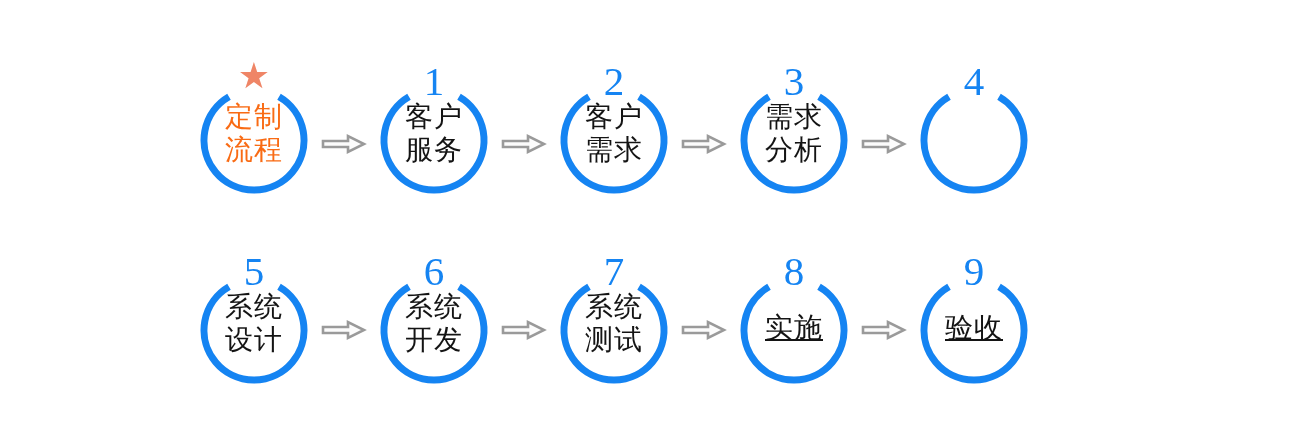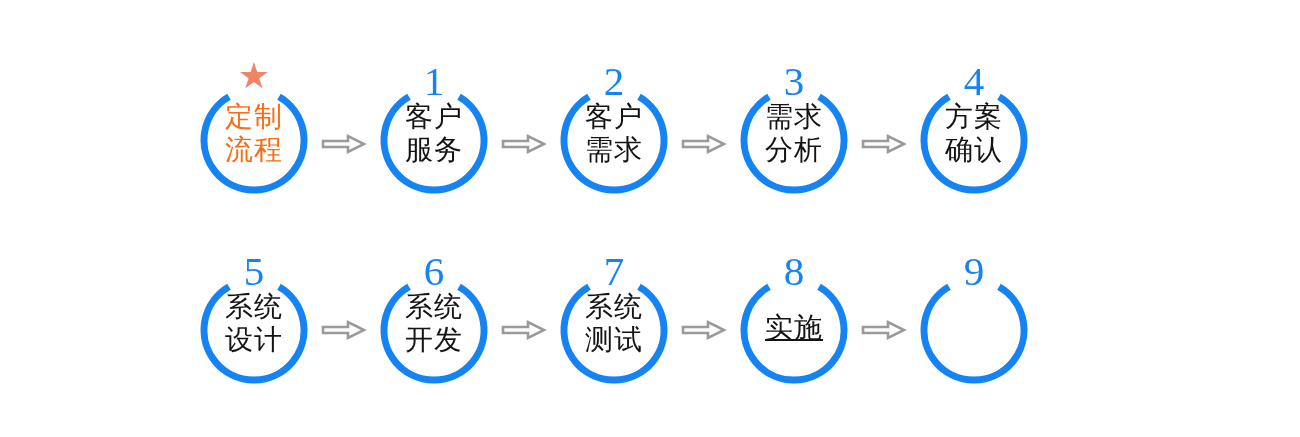--- a/index.html
+++ b/index.html
@@ -124,24 +124,20 @@
       </div>
     </div>
     <svg width="46" height="22" viewBox="0 0 46 22" class="arrow" style="left: 861px; top: 133px;">
       <path d="M 2 8 L 27 8 L 27 3 L 43 11 L 27 19 L 27 14 L 2 14 Z" fill="#FCFCFC" stroke="#9A9A9A" stroke-width="2.6" stroke-linejoin="miter"></path>
     </svg>
     <div class="node" style="left: 914px; top: 55px;">
       <div class="badge num">4</div>
       <svg width="120" height="120" viewBox="0 0 120 120" class="ring">
         <path d="M 35 16.8 A 50 50 0 1 0 85 16.8" fill="none" stroke="#1584F2" stroke-width="7" stroke-linecap="butt"></path>
       </svg>
-      <div class="label">
-        <div>方案</div>
-        <div>确认</div>
-      </div>
     </div>
     <div class="node" style="left: 194px; top: 245px;">
       <div class="badge num">5</div>
       <svg width="120" height="120" viewBox="0 0 120 120" class="ring">
         <path d="M 35 16.8 A 50 50 0 1 0 85 16.8" fill="none" stroke="#1584F2" stroke-width="7" stroke-linecap="butt"></path>
       </svg>
       <div class="label">
         <div>系统</div>
         <div>设计</div>
       </div>
@@ -185,14 +181,17 @@
       </div>
     </div>
     <svg width="46" height="22" viewBox="0 0 46 22" class="arrow" style="left: 861px; top: 319px;">
       <path d="M 2 8 L 27 8 L 27 3 L 43 11 L 27 19 L 27 14 L 2 14 Z" fill="#FCFCFC" stroke="#9A9A9A" stroke-width="2.6" stroke-linejoin="miter"></path>
     </svg>
     <div class="node" style="left: 914px; top: 245px;">
       <div class="badge num">9</div>
       <svg width="120" height="120" viewBox="0 0 120 120" class="ring">
         <path d="M 35 16.8 A 50 50 0 1 0 85 16.8" fill="none" stroke="#1584F2" stroke-width="7" stroke-linecap="butt"></path>
       </svg>
+      <div class="label single">
+        <div>验收</div>
+      </div>
     </div>
   </div>
 
 </body></html>

